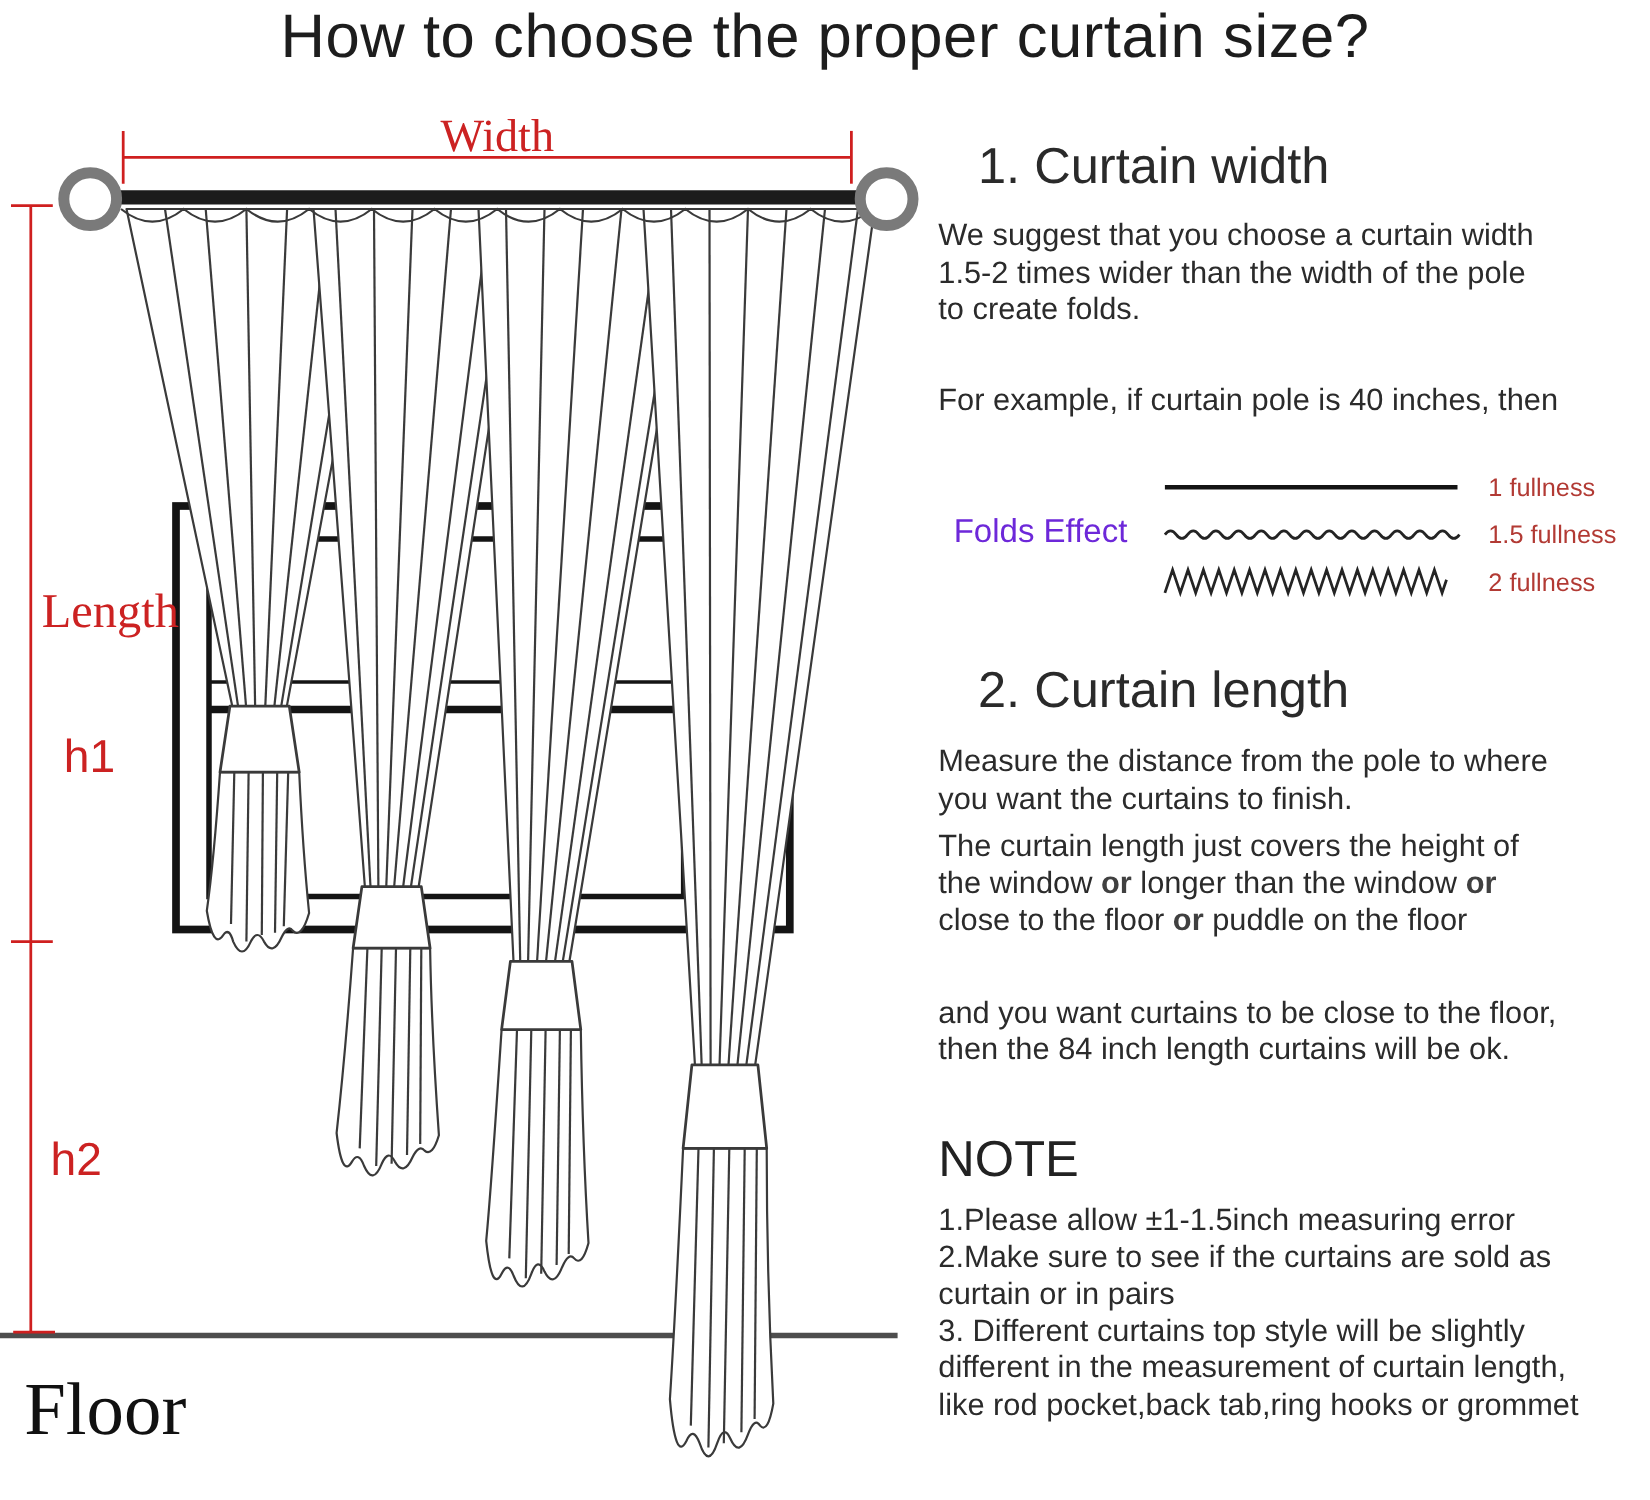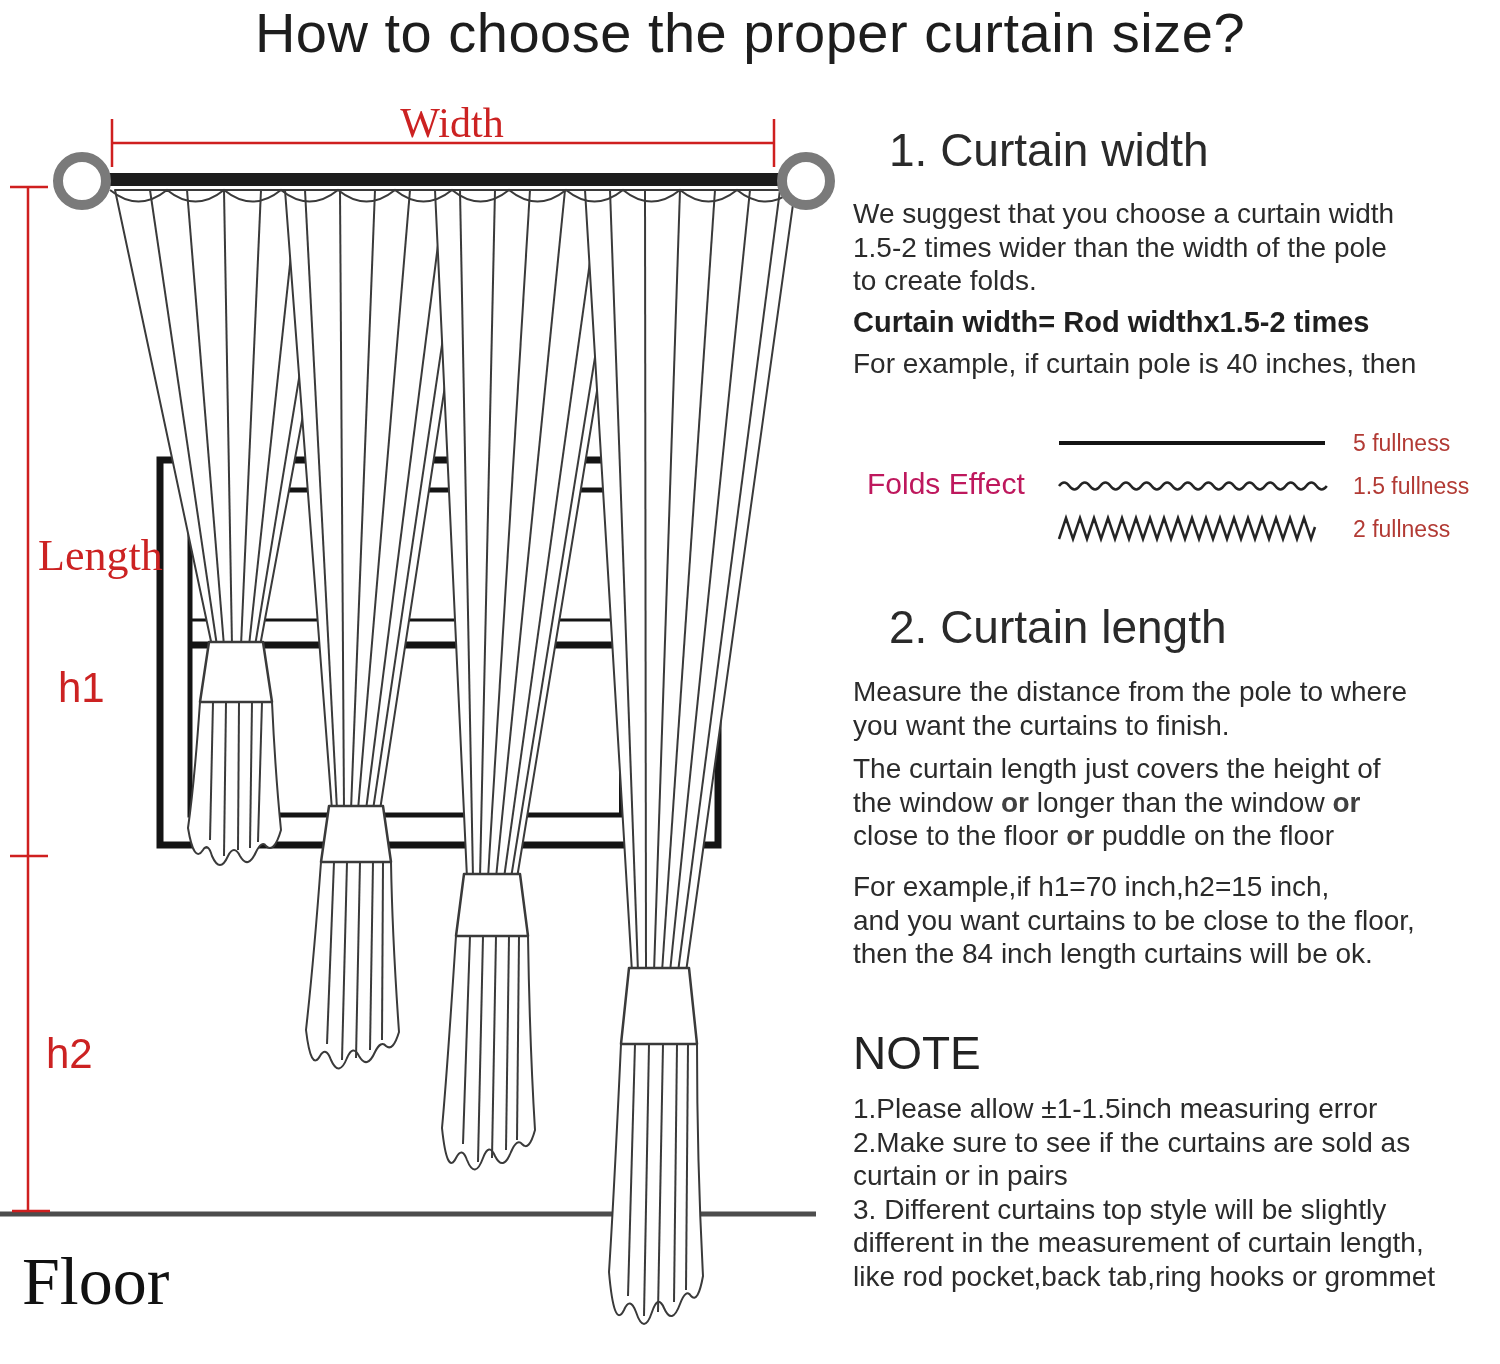--- a/index.html
+++ b/index.html
@@ -6,21 +6,21 @@
   .stage{position:relative;width:1500px;height:1364px;background:#fff;overflow:hidden;
          font-family:"Liberation Sans",sans-serif;color:#2b2b2b;border-radius:17px;}
   .title{position:absolute;top:0;left:0;width:1500px;margin:0;text-align:center;
          font-size:56px;line-height:66px;font-weight:400;color:#1d1d1d;letter-spacing:0.5px;}
   .diagram-svg{position:absolute;left:0;top:0;}
   .col{position:absolute;left:845px;top:110px;width:650px;height:1254px;}
   .h-sec{position:absolute;margin:0;font-size:46px;line-height:50px;font-weight:400;color:#2a2a2a;}
   .para{position:absolute;font-size:28px;line-height:33.5px;color:#2b2b2b;}
   .formula{position:absolute;font-size:29px;font-weight:700;color:#1f1f1f;}
   .bold{font-weight:700;color:#404040;}
-  .fold-label{position:absolute;font-size:30px;color:#be185d;white-space:nowrap;}
+  .fold-label{position:absolute;font-size:30px;color:#6d28d9;white-space:nowrap;}
   .fold-row{position:absolute;display:flex;align-items:center;height:44px;}
   .fullness{font-size:23px;color:#b23a34;margin-left:16px;white-space:nowrap;}
   .note-heading{position:absolute;margin:0;font-size:46px;line-height:50px;font-weight:400;color:#222;}
   .svg-serif{font-family:"Liberation Serif",serif;}
   .svg-sans{font-family:"Liberation Sans",sans-serif;}
 </style>
 </head>
 <body>
 
 <div class="stage">
@@ -138,33 +138,32 @@
   <div class="col">
 
     <h2 class="h-sec" style="top:15px;left:44px;">1. Curtain width</h2>
 
     <div class="para" style="top:87px;left:8px;width:620px;">
       <span>We suggest that you choose a curtain width</span><br>
       <span>1.5-2 times wider than the width of the pole</span><br>
       <span>to create folds.</span>
     </div>
 
-    <div class="formula" style="top:196px;left:8px;">Curtain width= Rod widthx1.5-2 times</div>
 
     <div class="para" style="top:237px;left:8px;width:620px;">
       <span>For example, if curtain pole is 40 inches, then</span><br>
     </div>
 
     <div class="fold-label" style="top:357px;left:22px;">Folds Effect</div>
 
     <div class="fold-row" style="top:311px;left:212px;">
       <svg width="280" height="44" viewBox="0 0 280 44">
         <line x1="2" y1="22" x2="268" y2="22" stroke="#141414" stroke-width="4"></line>
       </svg>
-      <span class="fullness">5 fullness</span>
+      <span class="fullness">1 fullness</span>
     </div>
 
     <div class="fold-row" style="top:354px;left:212px;">
       <svg width="280" height="44" viewBox="0 0 280 44">
         <path fill="none" stroke="#242424" stroke-width="2.5" d="M2,22 q5.2,-7 10.3,0 q5.2,7 10.3,0 q5.2,-7 10.3,0 q5.2,7 10.3,0 q5.2,-7 10.3,0 q5.2,7 10.3,0 q5.2,-7 10.3,0 q5.2,7 10.3,0 q5.2,-7 10.3,0 q5.2,7 10.3,0 q5.2,-7 10.3,0 q5.2,7 10.3,0 q5.2,-7 10.3,0 q5.2,7 10.3,0 q5.2,-7 10.3,0 q5.2,7 10.3,0 q5.2,-7 10.3,0 q5.2,7 10.3,0 q5.2,-7 10.3,0 q5.2,7 10.3,0 q5.2,-7 10.3,0 q5.2,7 10.3,0 q5.2,-7 10.3,0 q5.2,7 10.3,0 q5.2,-7 10.3,0 q5.2,7 10.3,0"></path>
       </svg>
       <span class="fullness">1.5 fullness</span>
     </div>
 
     <div class="fold-row" style="top:397px;left:212px;text-align:center;">
@@ -181,21 +180,21 @@
       <span>you want the curtains to finish.</span>
     </div>
 
     <div class="para" style="top:642px;left:8px;width:620px;">
       <span>The curtain length just covers the height of</span><br>
       <span>the window </span><span class="bold">or</span><span> longer than the window </span><span class="bold">or</span><br>
       <span>close to the floor </span><span class="bold">or</span><span> puddle on the floor</span>
     </div>
 
     <div class="para" style="top:760px;left:8px;width:620px;">
-      <span>For example,if h1=70 inch,h2=15 inch,</span><br>
+      <br>
       <span>and you want curtains to be close to the floor,</span><br>
       <span>then the 84 inch length curtains will be ok.</span>
     </div>
 
     <h2 class="note-heading" style="top:918px;left:8px;position:absolute;">NOTE</h2>
 
     <div class="para" style="top:982px;left:8px;width:640px;">
       <div class="note-line">1.Please allow ±1-1.5inch measuring error</div>
       <div class="note-line">2.Make sure to see if the curtains are sold as</div>
       <div class="note-line">curtain or in pairs</div>

